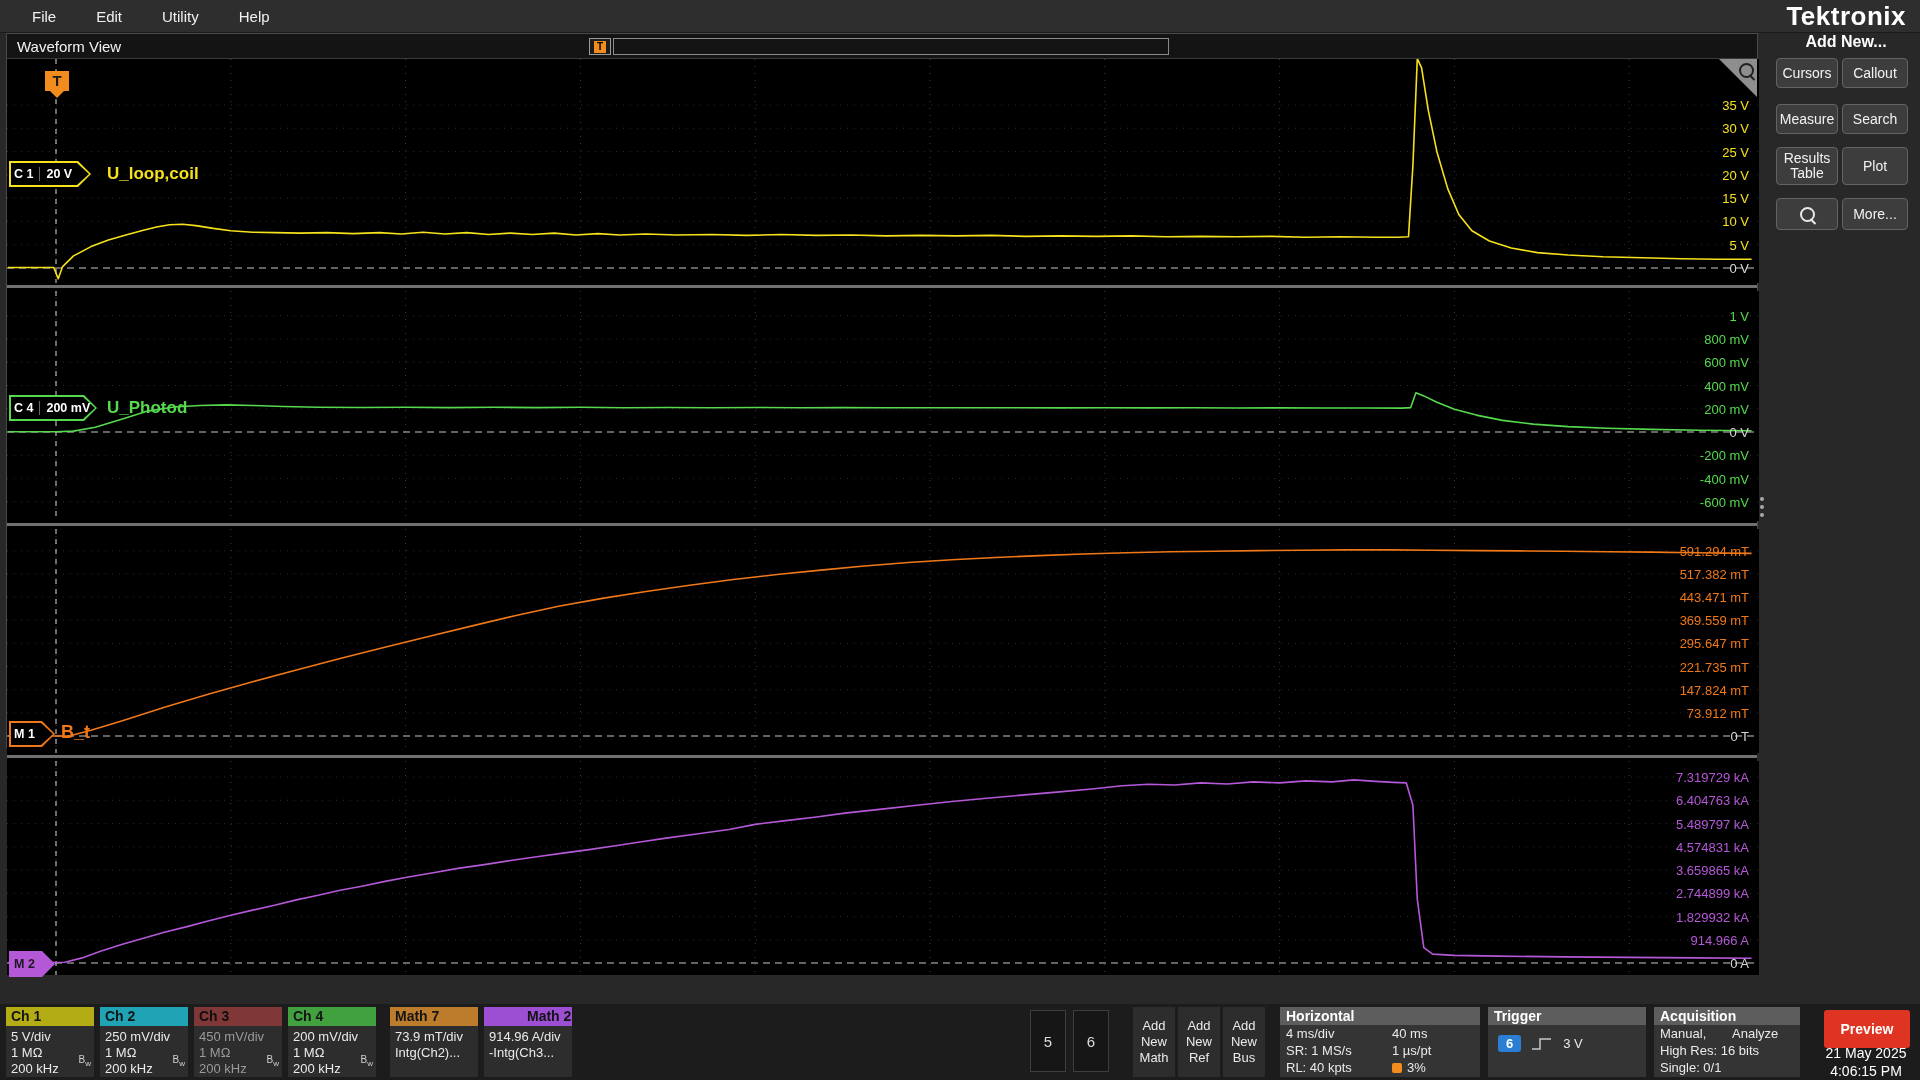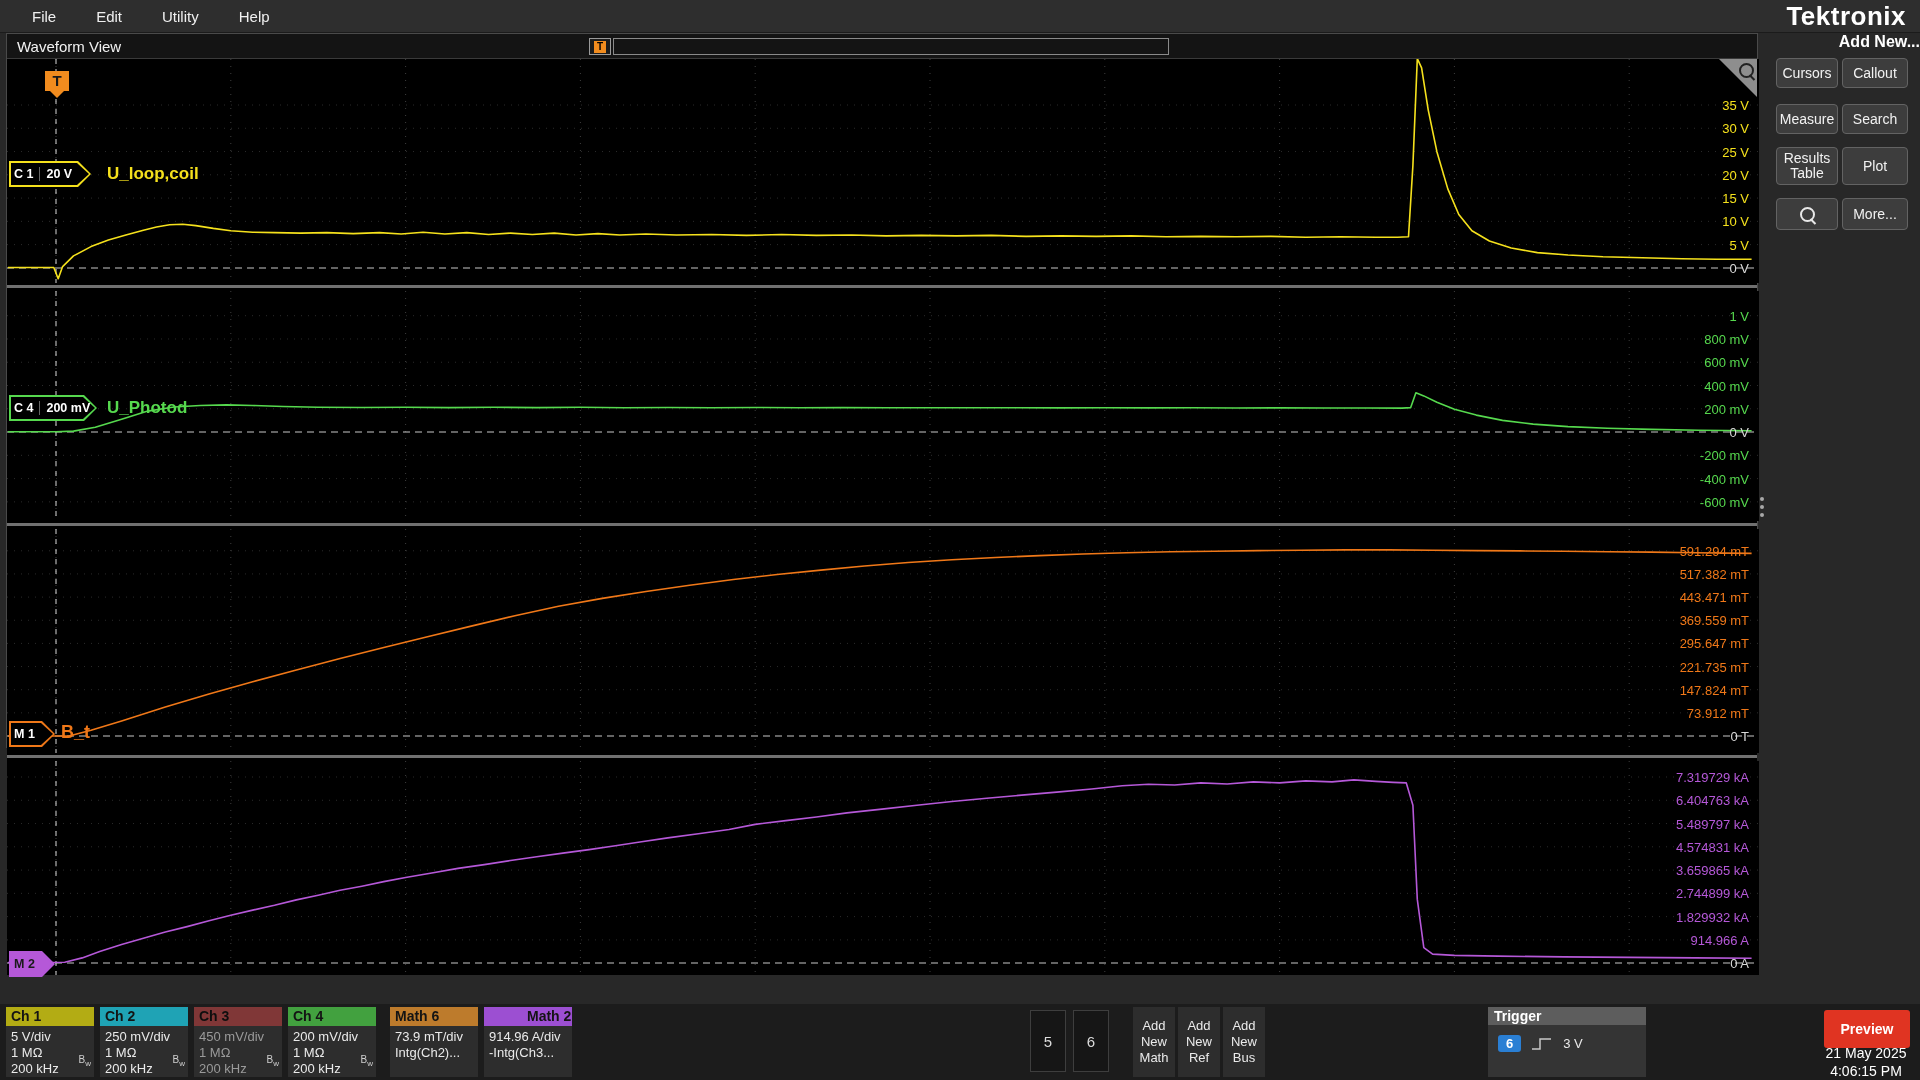--- a/index.html
+++ b/index.html
@@ -48,21 +48,21 @@
   .mag{position:absolute;width:11px;height:11px;border:2px solid #e8e8e8;border-radius:50%;}
   .mag::after{content:'';position:absolute;width:2px;height:7px;background:#e8e8e8;left:10px;top:9px;transform:rotate(-45deg);}
   .mag.dark{border-color:#222;} .mag.dark::after{background:#222;}
   .corner-zoom .mag{top:-34px;right:3px;}
 
   #grip{position:absolute;left:1760px;top:505px;width:4px;height:4px;background:#a8a8a8;border-radius:50%;
         box-shadow:0 -8px 0 #a8a8a8,0 8px 0 #a8a8a8;}
 
   
   #sidebar{position:absolute;left:1772px;top:33px;width:148px;height:300px;}
-  .sb-header{position:absolute;left:0;top:0;width:100%;text-align:right;font-size:16px;font-weight:bold;color:#fff;}
+  .sb-header{position:absolute;left:0;top:0;width:100%;text-align:center;font-size:16px;font-weight:bold;color:#fff;}
   .sb-btn{position:absolute;background:#3d3d3d;border:1px solid #636363;border-radius:4px;color:#f2f2f2;
           font-size:14px;display:flex;align-items:center;justify-content:center;text-align:center;
           line-height:15px;box-sizing:border-box;cursor:default;}
 
   
   #bottombar{position:absolute;left:0;top:1004px;width:1920px;height:76px;background:#1c1c1c;}
   .ch-badge{position:absolute;top:3px;width:88px;height:70px;background:#2d2d2d;box-sizing:border-box;}
   .ch-head{height:19px;font-weight:bold;font-size:14px;color:#141414;padding:1px 0 0 5px;box-sizing:border-box;}
   .ch-body{padding:3px 4px 0 5px;font-size:13px;line-height:16px;color:#eaeaea;position:relative;height:48px;box-sizing:border-box;}
   .ch-badge.off .ch-body{color:#9a9a9a;}
@@ -302,32 +302,49 @@
     <div class="sb-btn" style="left: 70px; top: 71px; width: 66px; height: 30px;">Search</div>
     <div class="sb-btn" style="left: 4px; top: 114px; width: 62px; height: 38px;">Results Table</div>
     <div class="sb-btn" style="left: 70px; top: 114px; width: 66px; height: 38px;">Plot</div>
     <div class="sb-btn" style="left: 4px; top: 165px; width: 62px; height: 32px;">
       <span class="mag"></span>
     </div>
     <div class="sb-btn" style="left: 70px; top: 165px; width: 66px; height: 32px;">More...</div>
   </div>
 
 <div id="bottombar">
+  <div class="panel" id="horizontal-panel" style="left:1280px;width:200px;">
+    <div class="panel-title">Horizontal</div>
+    <div id="horizontal-rows">
+        <div class="panel-row"><span>4 ms/div</span><span class="c2">40 ms</span></div>
+        <div class="panel-row"><span>SR: 1 MS/s</span><span class="c2">1 µs/pt</span></div>
+        <div class="panel-row"><span>RL: 40 kpts</span><span class="c2"><span class="warn"></span>3%</span></div>
+      </div>
+  </div>
 
   <div class="panel" id="trigger-panel" style="left:1488px;width:158px;">
     <div class="panel-title">Trigger</div>
     <div class="trigger-row">
       <span class="trig-src">6</span>
       <svg width="22" height="16">
         <polyline points="1,13 9,13 9,3 20,3" fill="none" stroke="#c8c8c8" stroke-width="1.5"></polyline>
       </svg>
       <span class="trig-level">3 V</span>
     </div>
   </div>
 
+  <div class="panel" id="acq-panel" style="left:1654px;width:146px;">
+    <div class="panel-title">Acquisition</div>
+    <div class="panel-row">
+      <span>Manual,</span>
+      <span class="c2" style="left:78px;">Analyze</span>
+    </div>
+    <div class="panel-row">High Res: 16 bits</div>
+    <div class="panel-row">Single: 0/1</div>
+  </div>
 
   <button class="preview-btn">Preview</button>
   <div class="datetime">
     <div>21 May 2025</div>
     <div>4:06:15 PM</div>
   </div>
 <div class="ch-badge" style="left: 6px;">
       <div class="ch-head" style="background: rgb(179, 172, 20);">Ch 1</div>
       <div class="ch-body">
         <div>5 V/div</div>
@@ -357,21 +374,21 @@
     <div class="ch-badge" style="left: 288px;">
       <div class="ch-head" style="background: rgb(66, 161, 63);">Ch 4</div>
       <div class="ch-body">
         <div>200 mV/div</div>
         <div>1 MΩ</div>
         <div>200 kHz</div>
         <span class="bw">B<sub>w</sub></span>
       </div>
     </div>
     <div class="ch-badge" style="left: 390px;">
-      <div class="ch-head" style="background: rgb(189, 123, 44);">Math 6</div>
+      <div class="ch-head" style="background: rgb(189, 123, 44);">Math 7</div>
       <div class="ch-body">
         <div>73.9 mT/div</div>
         <div>Intg(Ch2)...</div>
       </div>
     </div>
     <div class="ch-badge" style="left: 484px;">
       <div class="ch-head" style="background: rgb(156, 79, 210); padding-left: 43px;">Math 2</div>
       <div class="ch-body">
         <div>914.96 A/div</div>
         <div>-Intg(Ch3...</div>

